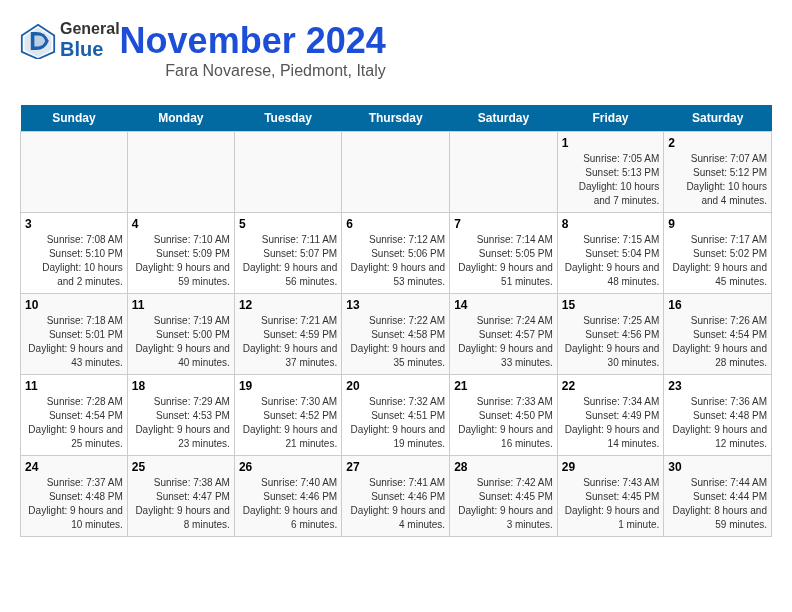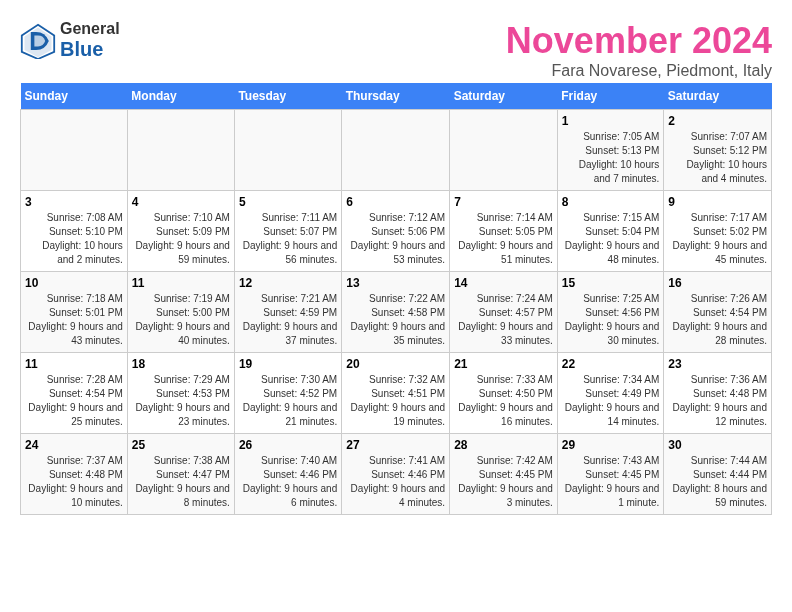--- a/index.html
+++ b/index.html
@@ -5,55 +5,54 @@
     * { box-sizing: border-box; margin: 0; padding: 0; }
     body {
       font-family: Arial, sans-serif;
       background: #fff;
       width: 792px;
       min-height: 612px;
       padding: 20px;
     }
     .header-section {
       display: flex;
-      justify-content: space-between;
       align-items: flex-start;
-      margin-bottom: 3px;
+      margin-bottom: 25px;
     }
     .logo {
       display: flex;
       align-items: center;
       gap: 4px;
     }
     .logo-icon {
       width: 36px;
       height: 36px;
     }
     .title-block {
       text-align: right;
     }
     .month-title {
       font-size: 36px;
       font-weight: bold;
-      color: #ec4899;
+      color: #1d4ed8;
     }
     .location-title {
       font-size: 16px;
       color: #555;
     }
     table {
       width: 100%;
       border-collapse: collapse;
       font-size: 11px;
     }
     thead th {
-      background-color: #3b82f6;
+      background-color: #0369a1;
       color: #fff;
       padding: 6px 4px;
-      text-align: left;
+      text-align: center;
       font-size: 12px;
       font-weight: bold;
     }
     tbody td {
       border: 1px solid #ccc;
       vertical-align: top;
       padding: 4px;
       height: 80px;
       width: 113px;
     }

